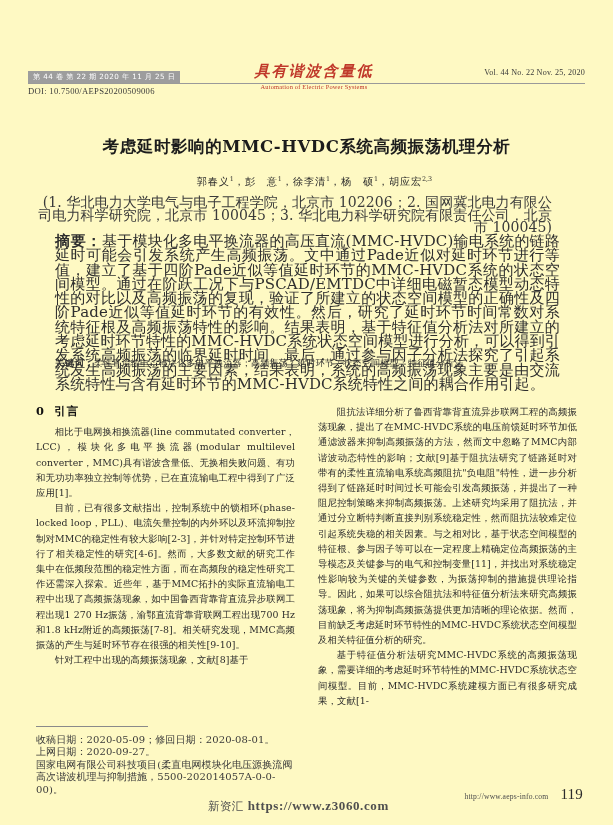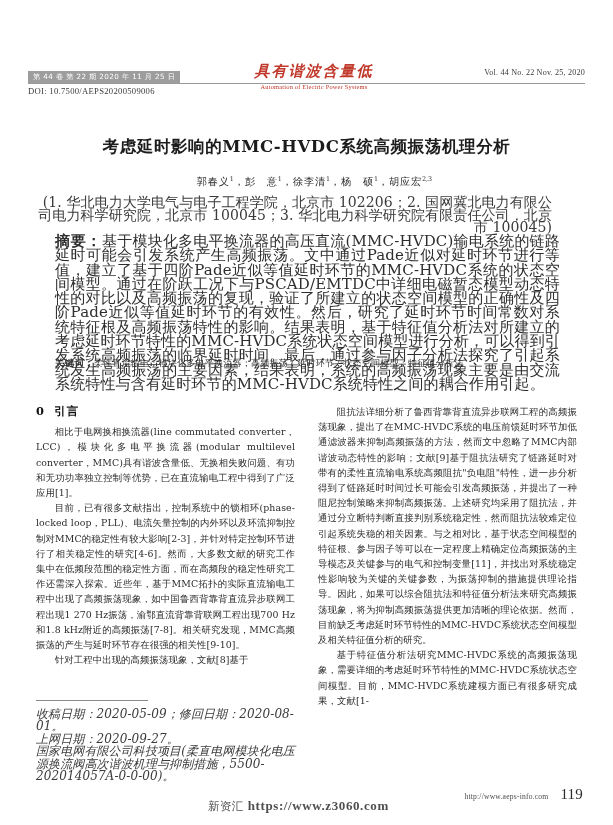--- a/index.html
+++ b/index.html
@@ -6,21 +6,21 @@
   html, body {
     margin: 0;
     padding: 0;
     background: #b8b8b8;
   }
   .page {
     position: relative;
     width: 613px;
     height: 825px;
     margin: 0 auto;
-    background: #ffffff;
+    background: #fef9c3;
     overflow: hidden;
     font-family: "Liberation Serif", "DejaVu Serif", serif;
     color: #2b2b2b;
     box-sizing: border-box;
   }
 
   
   .masthead {
     position: absolute;
     left: 28px;
@@ -202,28 +202,27 @@
   .col p {
     margin: 0;
     text-indent: 2em;
   }
   .col p + p { margin-top: 0px; }
 
   
   .footnote {
     position: absolute;
     left: 36px;
-    top: 700px;
+    top: 726px;
     width: 259px;
     font-family: "DejaVu Serif", serif;
-    font-size: 12px;
+    font-size: 10px;
     line-height: 12.4px;
     color: #3a3a3a;
     letter-spacing: 0.1px;
-    font-style: italic;
   }
   .footnote-rule {
     width: 112px;
     height: 1px;
     background: #8a8a8a;
     margin-bottom: 7px;
   }
   .footnote div.fn-line { white-space: normal; }
 
   

